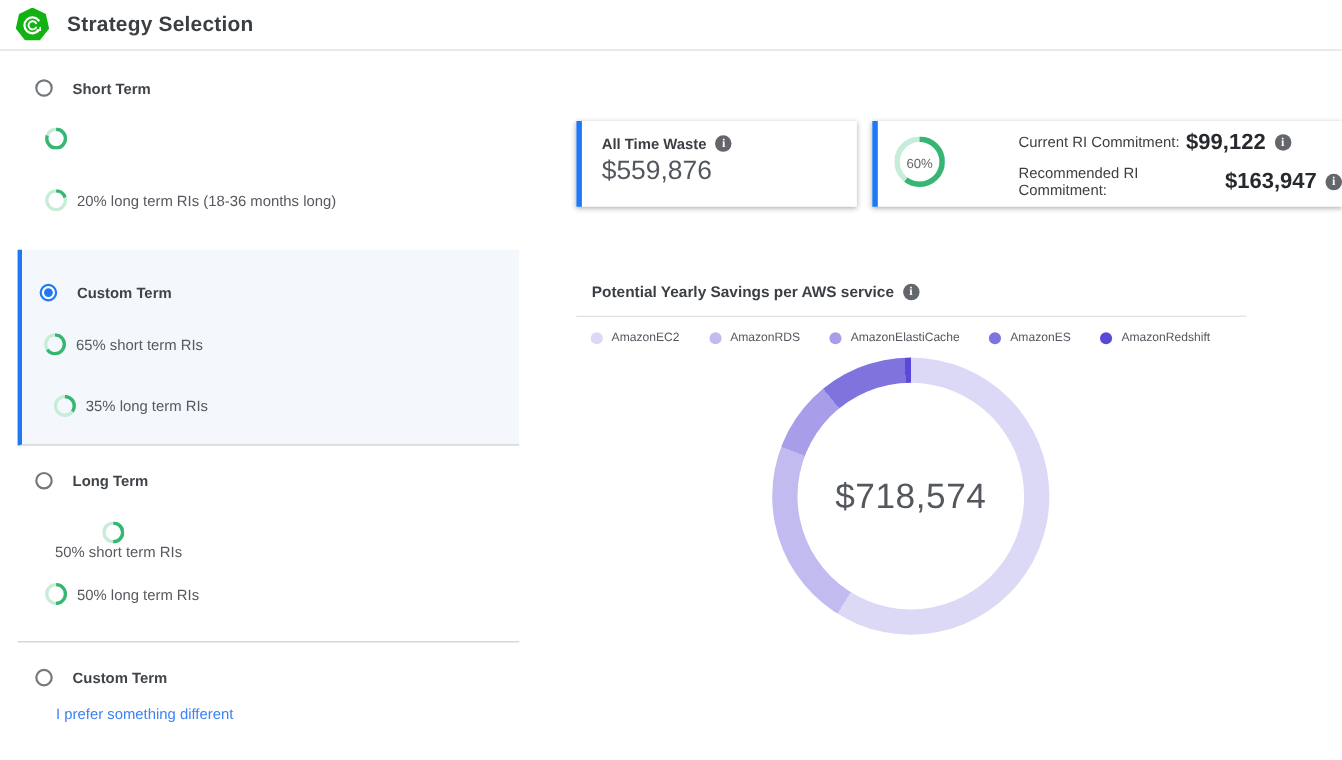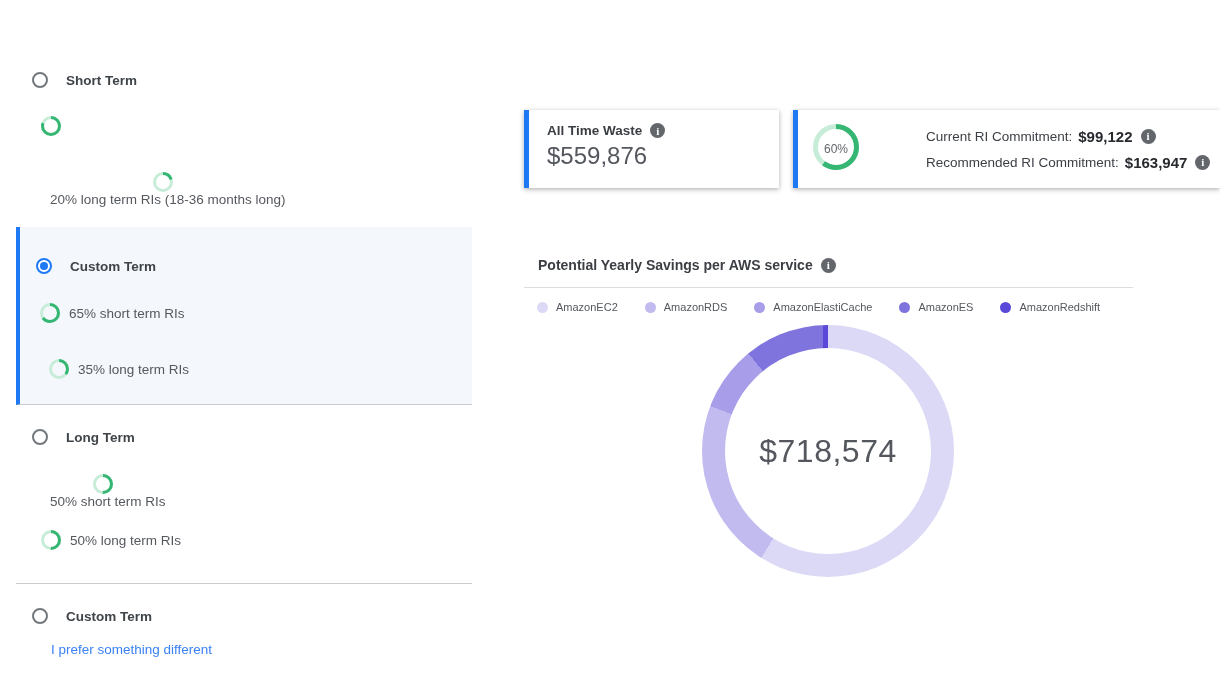--- a/index.html
+++ b/index.html
@@ -35,21 +35,21 @@
   .option-row { position:absolute; left:25px; display:flex; align-items:center; height:20px; }
   .option-label { font-size:13.5px; color:#55595e; margin-left:9px; }
   .ring { display:inline-block; position:relative; }
   .ring.sm { width:20px; height:20px; }
   .ring.lg { width:46px; height:46px; }
   .ring svg { display:block; }
 
   
   .sec-short  .radio-row   { top:0px; }
   .sec-short  .opt-0       { top:46px; }
-  .sec-short  .opt-1       { top:102px;flex-direction:column; }
+  .sec-short  .opt-1       { top:102px; }
   .sec-medium .radio-row   { top:29px; }
   .sec-medium .opt-0       { top:76px; left:20px; }
   .sec-medium .opt-1       { top:132px; left:29px; }
   .sec-long   .radio-row   { top:0px; }
   .sec-long   .opt-0       { top:47px;flex-direction:column; }
   .sec-long   .opt-1       { top:103px; }
   .sec-custom .radio-row   { top:0px; }
   .sec-custom .custom-desc { position:absolute; left:35px; top:36px; font-size:13.5px; color:#3b82f6; }
 
   
@@ -59,21 +59,21 @@
   .card-title-row { display:flex; align-items:center; }
   .card-title { font-size:13.5px; font-weight:bold; color:#3b3f44; }
   .card-value { font-size:24px; color:#54585e; margin-top:4px; }
 
   .card-commit { left:793px; top:110px; width:427px; height:78px; display:flex; align-items:center; }
   .commit-ring-wrap { position:relative; margin-left:15px; flex:0 0 auto; }
   .commit-ring-label { position:absolute; inset:0; display:flex; align-items:center; justify-content:center;
                        font-size:12px; color:#63666b;text-align:center; }
   .commit-lines { margin-left:67px; display:flex; flex-direction:column; gap:9px; }
   .commit-line { display:flex; align-items:center; font-size:13.5px; color:#3b3f44; }
-  .commit-value { font-weight:bold; font-size:15px; color:#26292d; margin-left:6px; }
+  .commit-value { font-weight:bold; font-size:20px; color:#26292d; margin-left:6px; }
 
   .info-icon { display:inline-flex; width:15px; height:15px; border-radius:50%; background:#63666b;
                color:#fff; align-items:center; justify-content:center; margin-left:8px;
                font-family:"Liberation Serif", serif; font-weight:bold; font-size:11px; flex:0 0 auto;
                cursor:pointer; }
 
   
   .chart-title-row { position:absolute; left:538px; top:257px; display:flex; align-items:center; }
   .chart-title { font-size:14px; font-weight:bold; color:#3b3f44; }
   .chart-divider { position:absolute; left:524px; top:287px; width:609px; border-top:1px solid #dcdddf; }
@@ -85,20 +85,29 @@
   .donut { position:absolute; left:702px; top:325px; width:252px; height:252px; border-radius:50%; }
   .donut-hole { position:absolute; left:23px; top:23px; width:206px; height:206px; border-radius:50%;
                 background:#fff; display:flex; align-items:center; justify-content:center; }
   .donut-total { font-size:32px; color:#54585e; letter-spacing:.5px; }
 </style>
 </head>
 <body>
 
 <div id="app">
 
+  <div class="header">
+    <svg class="logo" viewBox="0 0 30 30">
+      <polygon points="15,1 25.9,6.3 28.6,18.1 21.1,27.6 8.9,27.6 1.4,18.1 4.1,6.3" fill="#12b212" stroke="#12b212" stroke-width="2" stroke-linejoin="round"></polygon>
+      <path d="M 20.5 11.2 A 7 7 0 1 0 20.5 19.8" fill="none" stroke="#fff" stroke-width="2" stroke-linecap="round"></path>
+      <path d="M 18.2 13.6 A 3.6 3.6 0 1 0 18.2 17.4" fill="none" stroke="#fff" stroke-width="1.7" stroke-linecap="round"></path>
+      <path d="M 19.2 19.8 l 2.6 0 l 0 -2.4" fill="none" stroke="#fff" stroke-width="1.5" stroke-linecap="round" stroke-linejoin="round"></path>
+    </svg>
+    <div class="page-title">Strategy Selection</div>
+  </div>
 
   <div class="strategy-col">
 
     <div class="section sec-short">
       <div class="radio-row">
         <span class="radio"></span>
         <span class="radio-label">Short Term</span>
       </div>
       <div class="option-row opt-0">
         <span class="ring sm">

